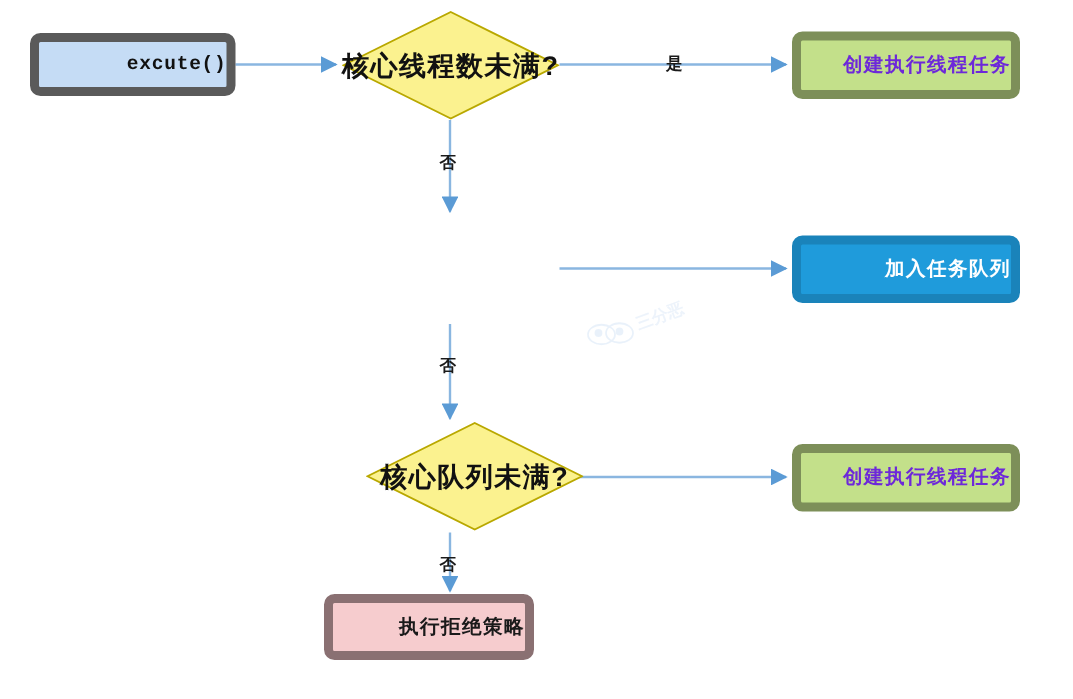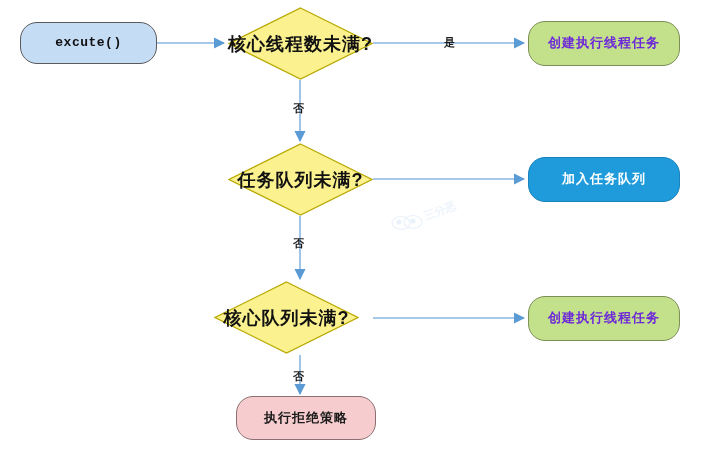--- a/index.html
+++ b/index.html
@@ -27,25 +27,26 @@
   .node {
     position: absolute;
     box-sizing: border-box;
     display: flex;
     align-items: center;
     justify-content: center;
     text-align: center;
     line-height: 1.1;
   }
   .box {
-    border-radius: 17px;
-    border: 1px solid #a16207;
+    border-radius: 7px;
+    border: 6px solid #a16207;
     font-size: 13px;
     font-weight: bold;
     letter-spacing: 1px;
+    justify-content: flex-end;
   }
   .box.start {
     background: #c5dcf5;
     border-color: #5a5a5a;
     color: #111111;
     font-family: "Liberation Mono", "DejaVu Sans Mono", monospace;
     font-size: 13px;
     letter-spacing: 0.5px;
   }
   .box.green {
@@ -158,43 +159,37 @@
     <svg class="shape" viewBox="0 0 145 73" preserveAspectRatio="none">
       <polygon points="72.5,1 144,36.5 72.5,72 1,36.5" fill="#fbf28f" stroke="#b9a800" stroke-width="1.3"></polygon>
     </svg>
     <div class="dlabel">核心线程数未满?</div>
   </div>
 
   <div class="node box green" style="left:528px; top:21px; width:152px; height:45px;">
     <span>创建执行线程任务</span>
   </div>
 
-  <div class="diamond" style="left:228px; top:143px; width:145px; height:73px;">
-    <svg class="shape" viewBox="0 0 145 73" preserveAspectRatio="none">
-      <polygon points="72.5,1 144,36.5 72.5,72 1,36.5" fill="#fbf28f" stroke="#b9a800" stroke-width="1.3"></polygon>
-    </svg>
-    <div class="dlabel">任务队列未满?</div>
-  </div>
 
   <div class="node box blue" style="left:528px; top:157px; width:152px; height:45px;">
     <span>加入任务队列</span>
   </div>
 
-  <div class="diamond" style="left:214px; top:281px; width:145px; height:73px;">
+  <div class="diamond" style="left:244px; top:281px; width:145px; height:73px;">
     <svg class="shape" viewBox="0 0 145 73" preserveAspectRatio="none">
       <polygon points="72.5,1 144,36.5 72.5,72 1,36.5" fill="#fbf28f" stroke="#b9a800" stroke-width="1.3"></polygon>
     </svg>
     <div class="dlabel">核心队列未满?</div>
   </div>
 
   <div class="node box green" style="left:528px; top:296px; width:152px; height:45px;">
     <span>创建执行线程任务</span>
   </div>
 
-  <div class="node box pink" style="left:236px; top:396px; width:140px; height:44px;">
+  <div class="node box pink" style="left:216px; top:396px; width:140px; height:44px;">
     <span>执行拒绝策略</span>
   </div>
 
   <div class="edge-label" style="left:444px; top:35px;">是</div>
 
   <div class="edge-label" style="left:293px; top:101px;">否</div>
 
   <div class="edge-label" style="left:293px; top:236px;">否</div>
 
   <div class="edge-label" style="left:293px; top:369px;">否</div>

